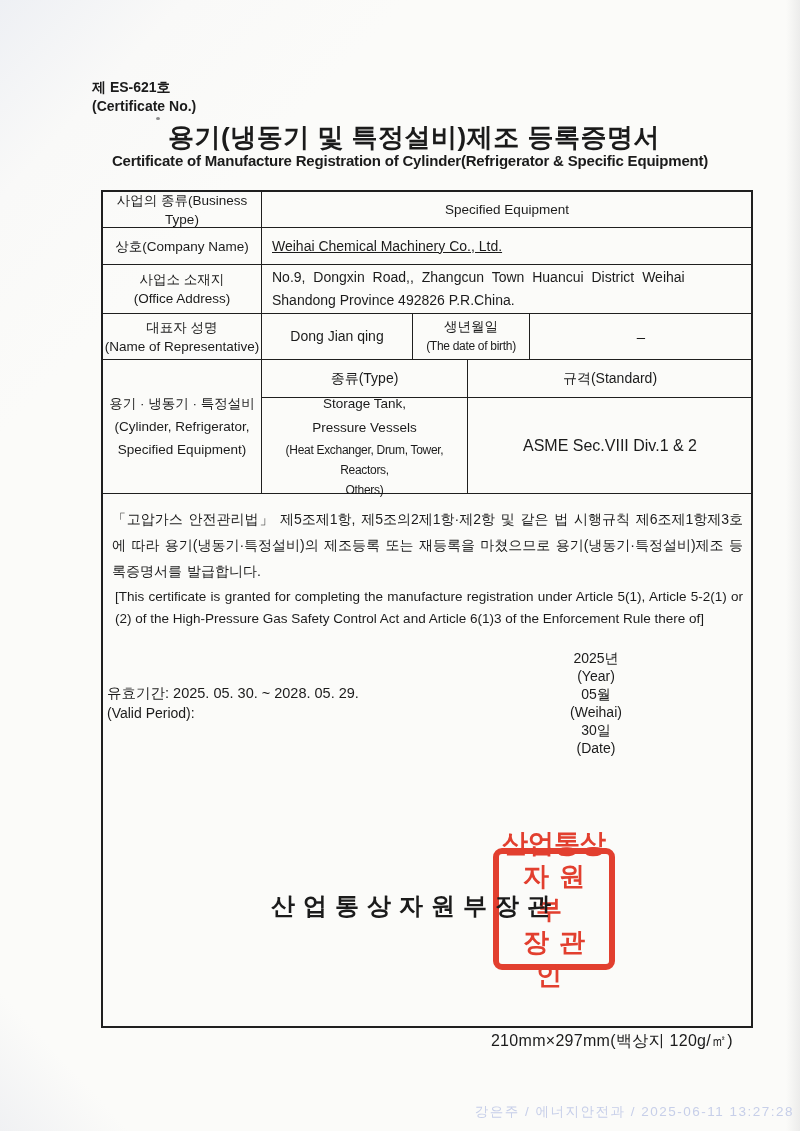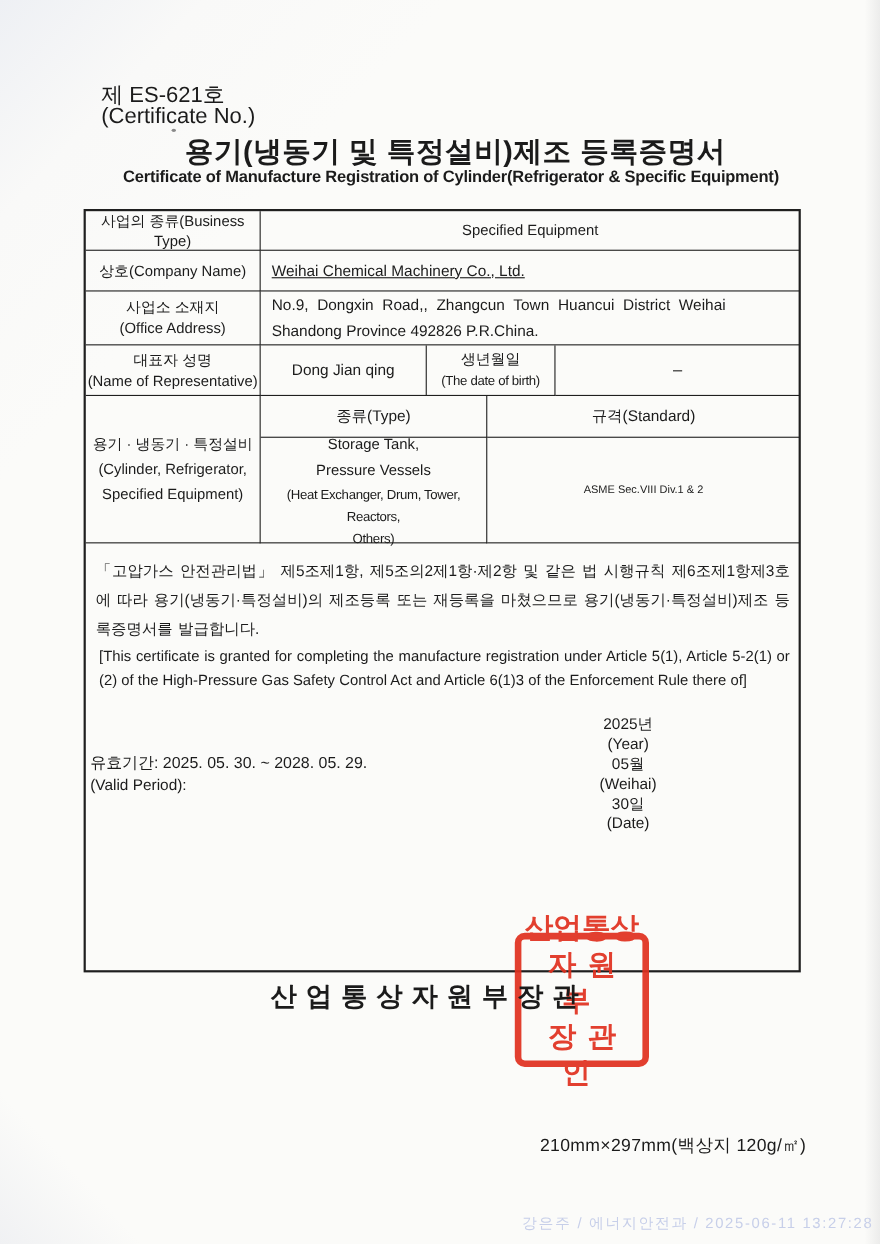--- a/index.html
+++ b/index.html
@@ -13,32 +13,32 @@
     margin:0 auto;
     background:
       linear-gradient(133deg,#eef0f4 0%,#f9f9f8 10%,rgba(250,250,249,0) 22%),
       linear-gradient(to left,#ececeb 0px,rgba(250,250,249,0) 14px),
       linear-gradient(47deg,#f0f1f3 0%,rgba(250,250,249,0) 7%),
       #fbfbf9;
     overflow:hidden;
     color:#1b1b1b;
   }
   .speck{position:absolute;left:156px;top:117px;width:4px;height:3px;background:#8a8a8a;border-radius:50%;}
-  .cert-no{position:absolute;left:92px;top:78px;font-size:20px;line-height:19px;}
+  .cert-no{position:absolute;left:92px;top:78px;font-size:14px;line-height:19px;font-weight:bold;}
   .title-ko{
     position:absolute;left:88px;top:120px;width:652px;
     text-align:center;font-size:26px;font-weight:bold;letter-spacing:0.5px;
   }
   .title-en{
     position:absolute;left:60px;top:152px;width:700px;
     text-align:center;font-size:15px;font-weight:bold;letter-spacing:-0.2px;
   }
   
   .doc-table{
-    position:absolute;left:76px;top:190px;width:652px;height:694px;
+    position:absolute;left:101px;top:190px;width:652px;height:838px;
     border:2px solid #1f1f1f;box-sizing:border-box;
   }
   .cell{
     position:absolute;box-sizing:border-box;
     display:flex;flex-direction:column;justify-content:center;
     font-size:13.5px;line-height:19px;
   }
   .bR{border-right:1.5px solid #1f1f1f;}
   .bB{border-bottom:1.5px solid #1f1f1f;}
   .ctr{align-items:center;text-align:center;}
@@ -136,21 +136,21 @@
       <div>Specified Equipment)</div>
     </div>
     <div class="cell ctr bR bB" style="left:159px;top:168px;width:206px;height:38px;font-size:14px;">종류(Type)</div>
     <div class="cell ctr bB" style="left:365px;top:168px;width:284px;height:38px;font-size:14px;">규격(Standard)</div>
     <div class="cell ctr bR bB" style="left:159px;top:206px;width:206px;height:96px;">
       <div class="eq-main">Storage Tank,</div>
       <div class="eq-main">Pressure Vessels</div>
       <div class="small-ln">(Heat Exchanger, Drum, Tower, Reactors,</div>
       <div class="small-ln">Others)</div>
     </div>
-    <div class="cell ctr bB" style="left:365px;top:206px;width:284px;height:96px;font-size:10px;">ASME Sec.VIII Div.1 &amp; 2</div>
+    <div class="cell ctr bB" style="left:365px;top:206px;width:284px;height:96px;font-size:16px;">ASME Sec.VIII Div.1 &amp; 2</div>
 
     <div class="freezone">
       <div class="para-ko">「고압가스 안전관리법」  제5조제1항, 제5조의2제1항·제2항 및 같은 법 시행규칙 제6조제1항제3호에 따라 용기(냉동기·특정설비)의 제조등록 또는 재등록을 마쳤으므로 용기(냉동기·특정설비)제조 등록증명서를 발급합니다.</div>
       <div class="para-en">[This certificate is granted for completing the manufacture registration under Article 5(1), Article 5-2(1) or (2) of the High-Pressure Gas Safety Control Act and Article 6(1)3 of the Enforcement Rule there of]</div>
 
       <div class="date-block">
         <div class="date-col">
           <div>2025년</div>
           <div>(Year)</div>
         </div>

